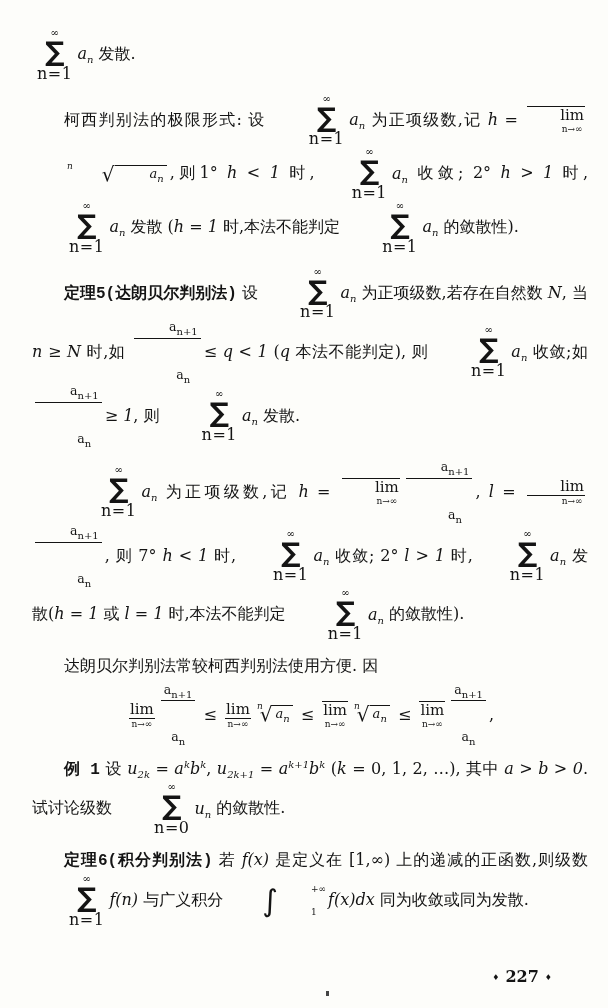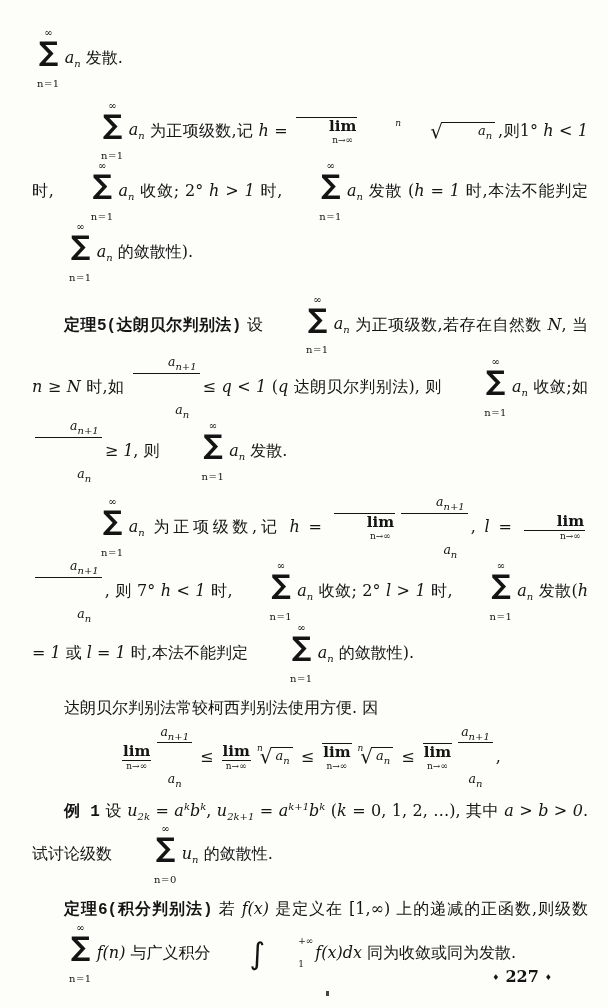--- a/index.html
+++ b/index.html
@@ -15,29 +15,29 @@
   .center{text-align:center;text-indent:0;margin:2px 0 10px;}
   .tight{margin-bottom:4px;}
   .t{font-style:normal;}
   .i{font-style:italic;}
   .b{font-weight:bold;font-style:normal;font-family:Liberation Mono, monospace;}
   sub,sup{font-size:10px;line-height:1;}
   
   .sum{display:inline-flex;flex-direction:column;align-items:center;vertical-align:middle;line-height:1;margin:0 5px;text-align:center;font-style:normal;}
   .s-sup{font-size:10px;margin-bottom:1px;}
   .s-sig{font-size:27px;font-weight:bold;line-height:.95;font-family:"DejaVu Sans",sans-serif;}
-  .s-sub{font-size:10px;margin-top:14px;letter-spacing:.5px;}
+  .s-sub{font-size:16px;margin-top:1px;letter-spacing:.5px;}
   
   .lim{display:inline-flex;flex-direction:column;align-items:center;vertical-align:middle;line-height:1;margin:0 3px;font-style:normal;}
-  .l-word{font-size:15px;font-weight:700;padding:1px 1px;}
+  .l-word{font-size:15px;font-weight:400;padding:1px 1px;}
   .lim.over .l-word{border-top:1.6px solid #141414;}
   .lim.under .l-word{border-bottom:1.6px solid #141414;}
   .l-sub{font-size:9px;margin-top:1px;}
   
-  .frac{display:inline-flex;flex-direction:column;align-items:center;vertical-align:middle;line-height:1.1;font-size:12.5px;margin:0 3px;font-style:italic;gap:28px;}
+  .frac{display:inline-flex;flex-direction:column;align-items:center;vertical-align:middle;line-height:1.1;font-size:12.5px;margin:0 3px;gap:28px;}
   .f-num{border-bottom:1.2px solid #141414;padding:0 3px 1px;}
   .f-den{padding-top:1px;}
   
   .root{display:inline-flex;align-items:flex-start;vertical-align:middle;margin:0 3px;font-style:italic;line-height:1;}
   .r-deg{font-size:9px;margin-right:-3px;transform:translateY(-3px);}
   .r-sym{font-size:20px;font-style:normal;line-height:.9;}
   .r-rad{border-top:1.2px solid #141414;font-size:13px;padding:1px 3px 0;}
   
   .intg{display:inline-flex;align-items:center;vertical-align:middle;margin:0 2px;line-height:1;font-style:normal;}
   .i-sym{font-size:30px;font-family:"DejaVu Sans",sans-serif;line-height:.9;}
@@ -49,21 +49,21 @@
 </style>
 </head>
 <body>
 
 <div class="page">
   <p class="para"><span class="sum">
         <span class="s-sup">∞</span>
         <span class="s-sig">∑</span>
         <span class="s-sub">n=1</span>
       </span><span class="i">a<sub>n</sub></span><span class="t"> 发散.</span></p>
-  <p class="para indent"><span class="sum">
+  <p class="para indent"><span class="t">柯西判别法的极限形式: 设 </span><span class="sum">
         <span class="s-sup">∞</span>
         <span class="s-sig">∑</span>
         <span class="s-sub">n=1</span>
       </span><span class="i">a<sub>n</sub></span><span class="t"> 为正项级数,记 </span><span class="i">h = </span><span class="lim over">
         <span class="l-word">lim</span>
         <span class="l-sub">n→∞</span>
       </span><span class="root">
         <span class="r-deg">n</span>
         <span class="r-sym">√</span>
         <span class="r-rad">a<sub>n</sub></span>
@@ -80,21 +80,21 @@
         <span class="s-sig">∑</span>
         <span class="s-sub">n=1</span>
       </span><span class="i">a<sub>n</sub></span><span class="t"> 的敛散性).</span></p>
   <p class="para indent"><span class="b">定理5(达朗贝尔判别法)</span><span class="t"> 设 </span><span class="sum">
         <span class="s-sup">∞</span>
         <span class="s-sig">∑</span>
         <span class="s-sub">n=1</span>
       </span><span class="i">a<sub>n</sub></span><span class="t"> 为正项级数,若存在自然数 </span><span class="i">N</span><span class="t">, 当 </span><span class="i">n ≥ N</span><span class="t"> 时,如 </span><span class="frac">
         <span class="f-num">a<sub>n+1</sub></span>
         <span class="f-den">a<sub>n</sub></span>
-      </span><span class="i">≤ q &lt; 1</span><span class="t"> (</span><span class="i">q</span><span class="t"> 达朗贝尔判别法), 则 </span><span class="sum">
+      </span><span class="i">≤ q &lt; 1</span><span class="t"> (</span><span class="i">q</span><span class="t"> 本法不能判定), 则 </span><span class="sum">
         <span class="s-sup">∞</span>
         <span class="s-sig">∑</span>
         <span class="s-sub">n=1</span>
       </span><span class="i">a<sub>n</sub></span><span class="t"> 收敛;如 </span><span class="frac">
         <span class="f-num">a<sub>n+1</sub></span>
         <span class="f-den">a<sub>n</sub></span>
       </span><span class="i">≥ 1</span><span class="t">, 则 </span><span class="sum">
         <span class="s-sup">∞</span>
         <span class="s-sig">∑</span>
         <span class="s-sub">n=1</span>

